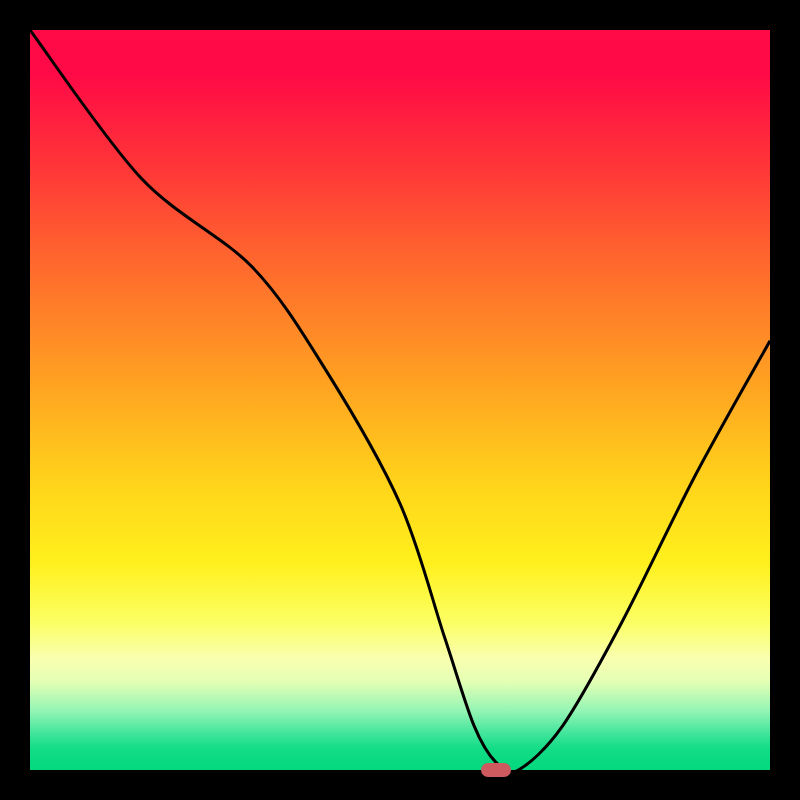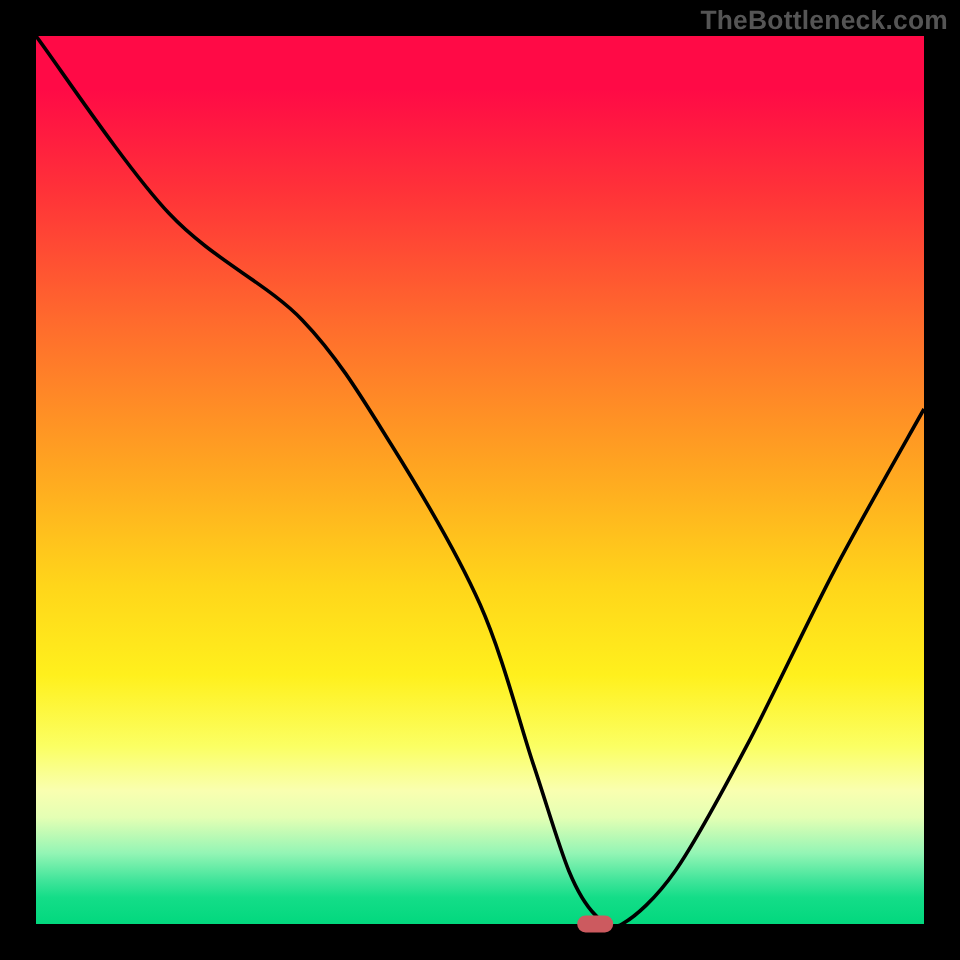--- a/index.html
+++ b/index.html
@@ -72,21 +72,20 @@
     height: 14px;
     background: #cc5a5f;
     border-radius: 7px;
     z-index: 3;
   }
 </style>
 </head>
 <body>
 
 <div class="outer">
-  <div class="watermark">TheBottleneck.com</div>
 
   <div class="plot">
     <div class="gradient"></div>
     <svg class="curve" viewBox="0 0 740 740" preserveAspectRatio="none">
       <path id="curve-path" d="M 0 0 C 17.76 23.68, 75.47999999999999 110.11200000000001, 111 148 C 146.52 185.88799999999998, 192.4 206.01599999999996, 222 236.79999999999995 C 251.6 267.58399999999995, 272.32 302.51199999999994, 296 340.4 C 319.68 378.288, 351.056 430.976, 370 473.6 C 388.944 516.224, 402.56000000000006 571.28, 414.40000000000003 606.8 C 426.24 642.3199999999999, 435.712 675.472, 444 695.6 C 452.288 715.7280000000001, 459.096 725.496, 466.2 732.6 C 473.304 739.7040000000001, 477.744 745.92, 488.40000000000003 740 C 499.05600000000004 734.08, 516.2239999999999 719.28, 532.8 695.6 C 549.376 671.9200000000001, 570.688 632.256, 592 592 C 613.312 551.744, 642.32 488.992, 666 444 C 689.68 399.008, 728.16 332.112, 740 310.8" fill="none" stroke="#000000" stroke-width="3"></path>
     </svg>
     <div class="marker" id="marker" style="left: 451.2px; top: 733px; background: rgb(204, 90, 95);"></div>
   </div>
 </div>
 

